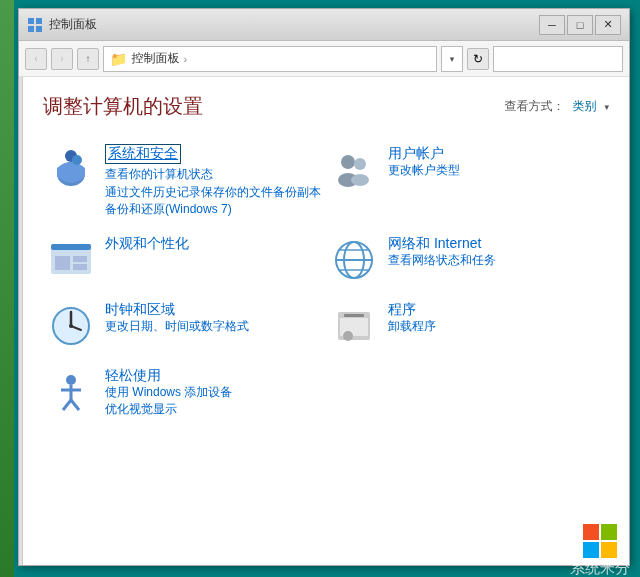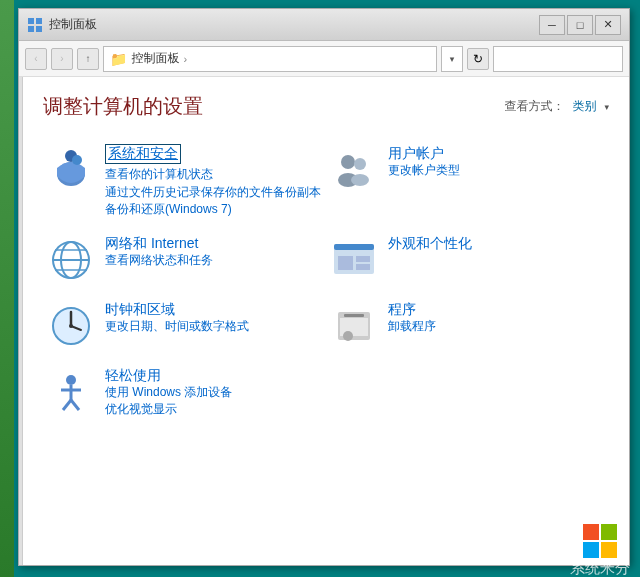--- a/index.html
+++ b/index.html
@@ -371,39 +371,39 @@
     <ellipse cx="18" cy="34" rx="10" ry="7" fill="#8899aa"></ellipse>
     <circle cx="30" cy="18" r="6" fill="#aabbcc"></circle>
     <ellipse cx="30" cy="34" rx="9" ry="6" fill="#aabbcc"></ellipse>
   </svg></div>
             <div class="category-content"><span class="category-title">用户帐户</span><div class="category-links">
                 <span class="category-link">更改帐户类型</span>
               </div></div>
           </div>
           <div class="category-item">
             <div class="category-icon"><svg width="48" height="48" viewBox="0 0 48 48">
+    <rect x="4" y="8" width="40" height="30" rx="2" fill="#ccddee"></rect>
+    <rect x="4" y="8" width="40" height="6" rx="2" fill="#4488cc"></rect>
+    <rect x="8" y="20" width="15" height="14" fill="#aabbdd"></rect>
+    <rect x="26" y="20" width="14" height="6" fill="#aabbdd"></rect>
+    <rect x="26" y="28" width="14" height="6" fill="#aabbdd"></rect>
+  </svg></div>
+            <div class="category-content"><span class="category-title">外观和个性化</span></div>
+          </div>
+          <div class="category-item">
+            <div class="category-icon"><svg width="48" height="48" viewBox="0 0 48 48">
     <circle cx="24" cy="24" r="18" fill="none" stroke="#5599cc" stroke-width="2"></circle>
     <ellipse cx="24" cy="24" rx="10" ry="18" fill="none" stroke="#5599cc" stroke-width="2"></ellipse>
     <line x1="6" y1="24" x2="42" y2="24" stroke="#5599cc" stroke-width="2"></line>
     <line x1="8" y1="14" x2="40" y2="14" stroke="#5599cc" stroke-width="1.5"></line>
     <line x1="8" y1="34" x2="40" y2="34" stroke="#5599cc" stroke-width="1.5"></line>
   </svg></div>
             <div class="category-content"><span class="category-title">网络和 Internet</span><div class="category-links">
                 <span class="category-link">查看网络状态和任务</span>
               </div></div>
-          </div>
-          <div class="category-item">
-            <div class="category-icon"><svg width="48" height="48" viewBox="0 0 48 48">
-    <rect x="4" y="8" width="40" height="30" rx="2" fill="#ccddee"></rect>
-    <rect x="4" y="8" width="40" height="6" rx="2" fill="#4488cc"></rect>
-    <rect x="8" y="20" width="15" height="14" fill="#aabbdd"></rect>
-    <rect x="26" y="20" width="14" height="6" fill="#aabbdd"></rect>
-    <rect x="26" y="28" width="14" height="6" fill="#aabbdd"></rect>
-  </svg></div>
-            <div class="category-content"><span class="category-title">外观和个性化</span></div>
           </div>
           <div class="category-item">
             <div class="category-icon"><svg width="48" height="48" viewBox="0 0 48 48">
     <circle cx="24" cy="24" r="18" fill="#ddeeff" stroke="#5599cc" stroke-width="2"></circle>
     <line x1="24" y1="24" x2="24" y2="10" stroke="#333" stroke-width="2.5" stroke-linecap="round"></line>
     <line x1="24" y1="24" x2="34" y2="28" stroke="#333" stroke-width="2" stroke-linecap="round"></line>
     <circle cx="24" cy="24" r="2" fill="#333"></circle>
   </svg></div>
             <div class="category-content"><span class="category-title">时钟和区域</span><div class="category-links">
                 <span class="category-link">更改日期、时间或数字格式</span>

